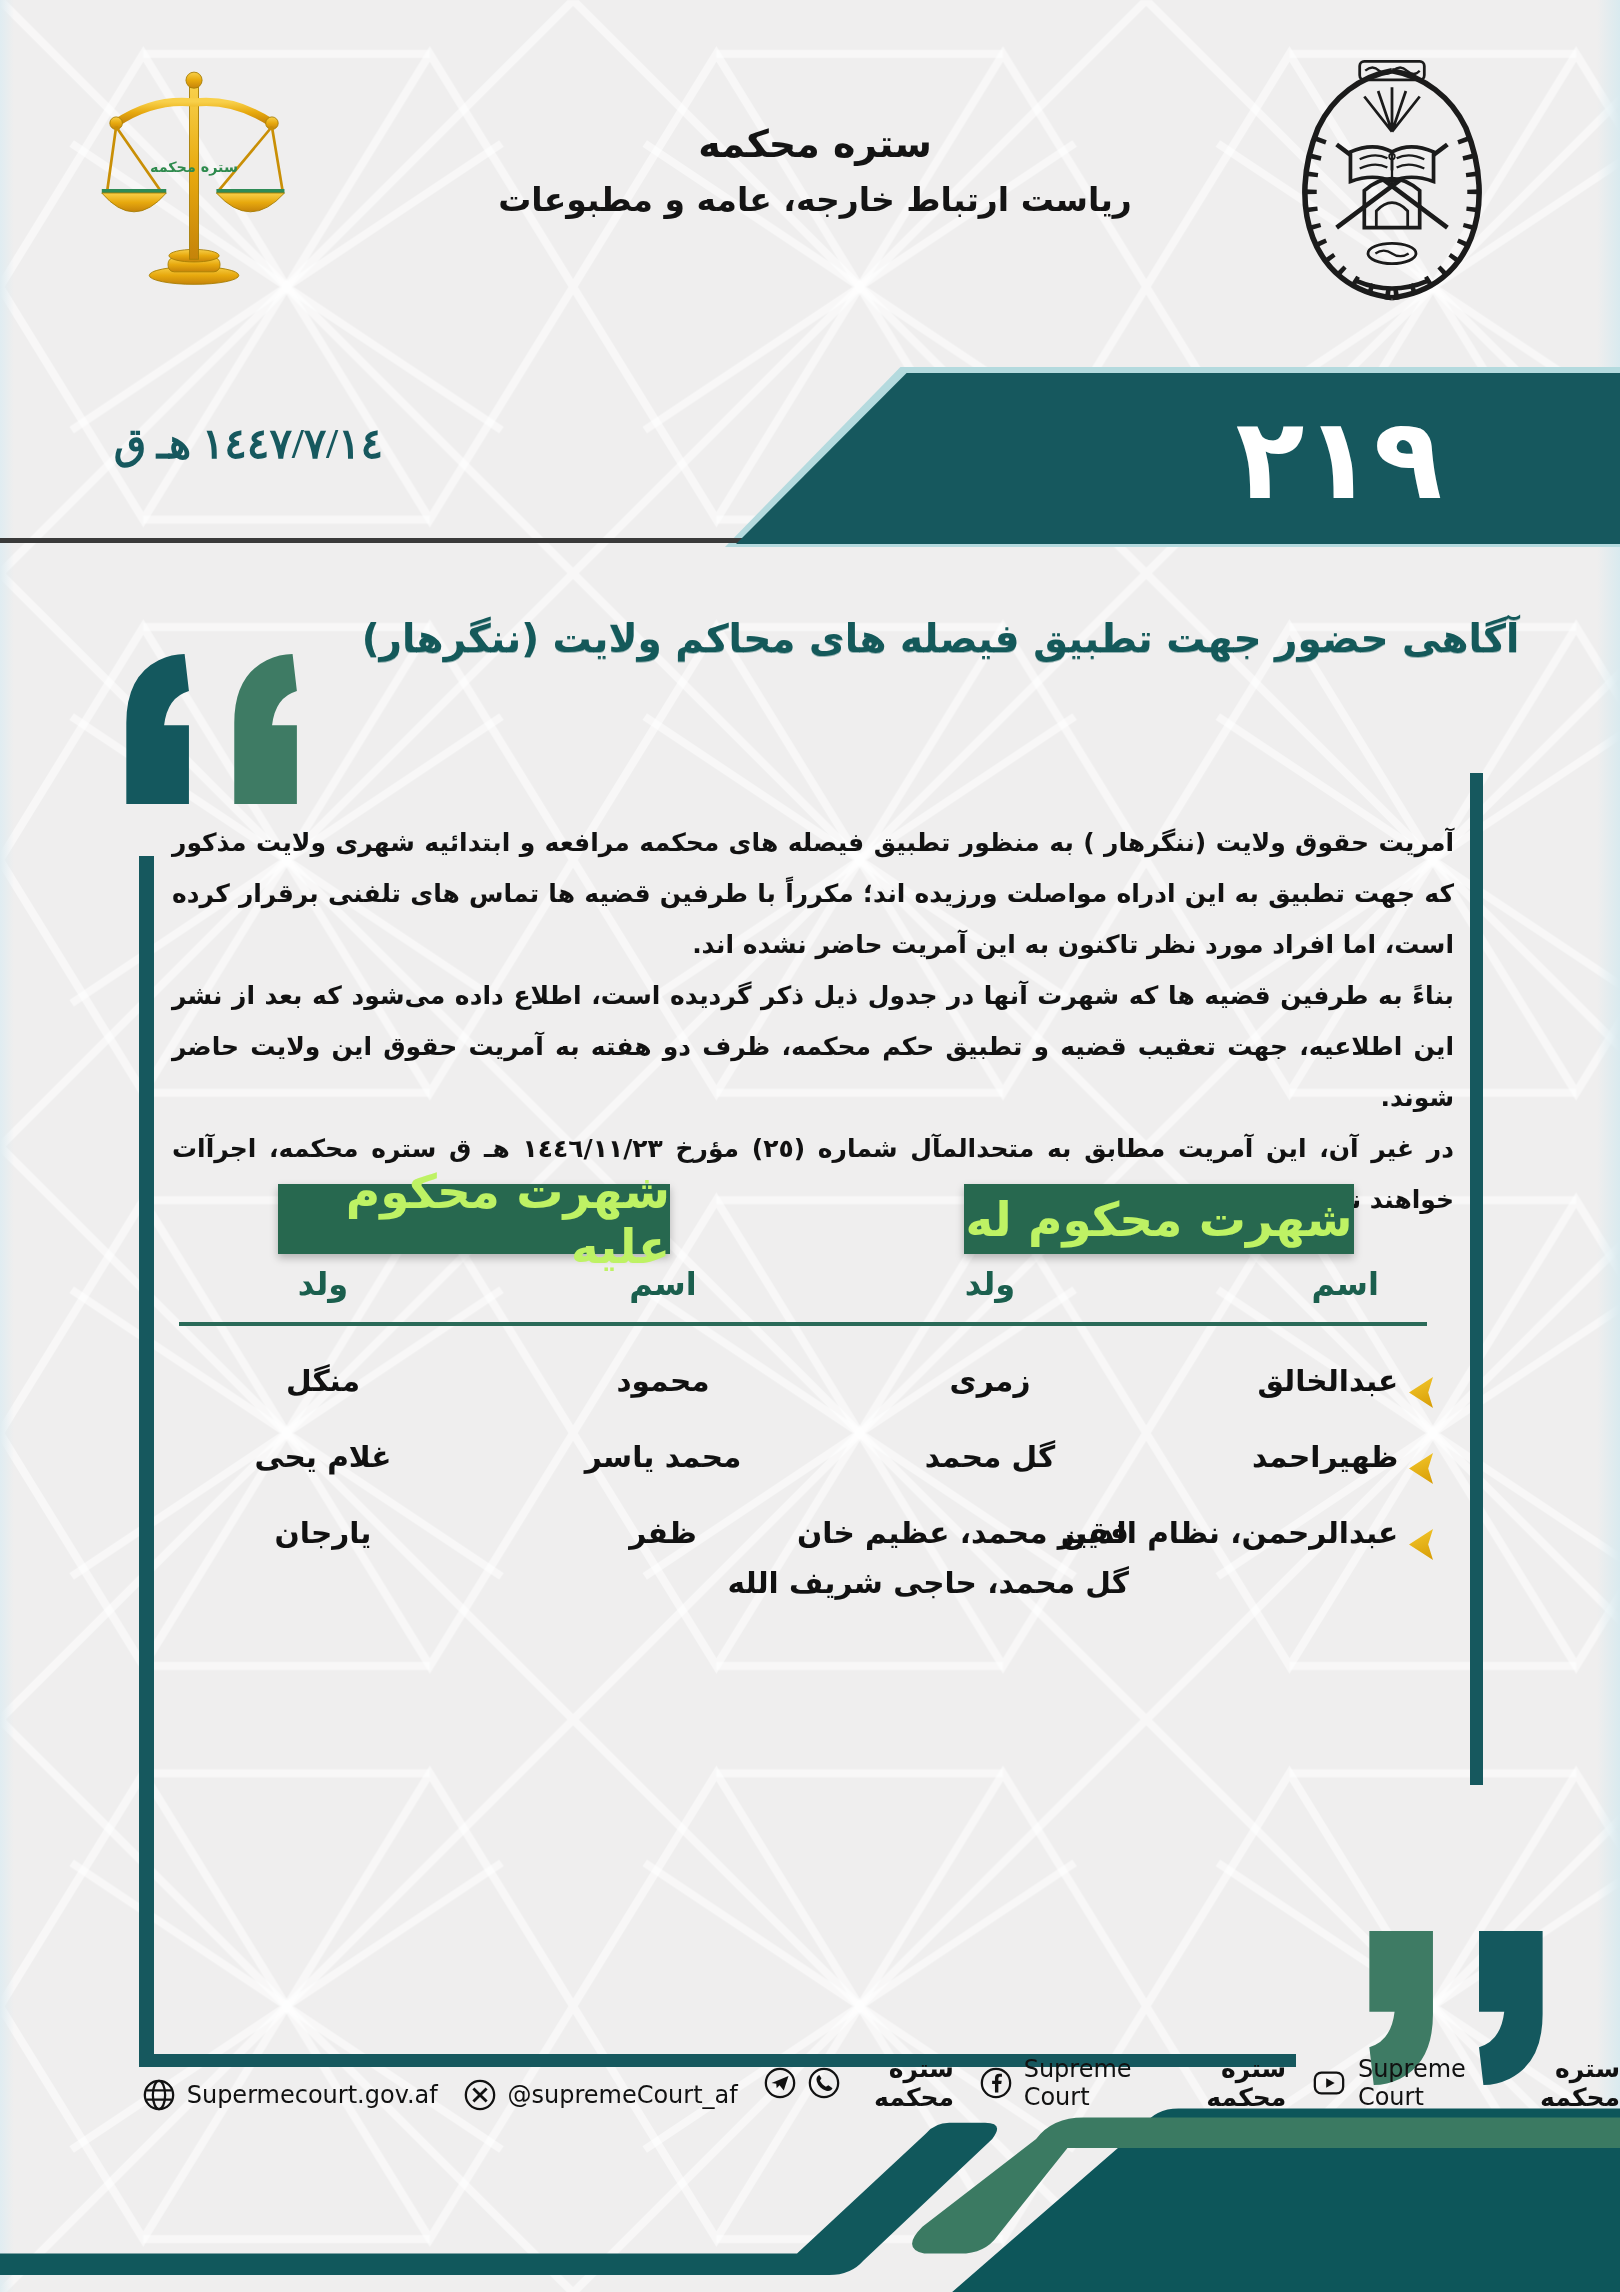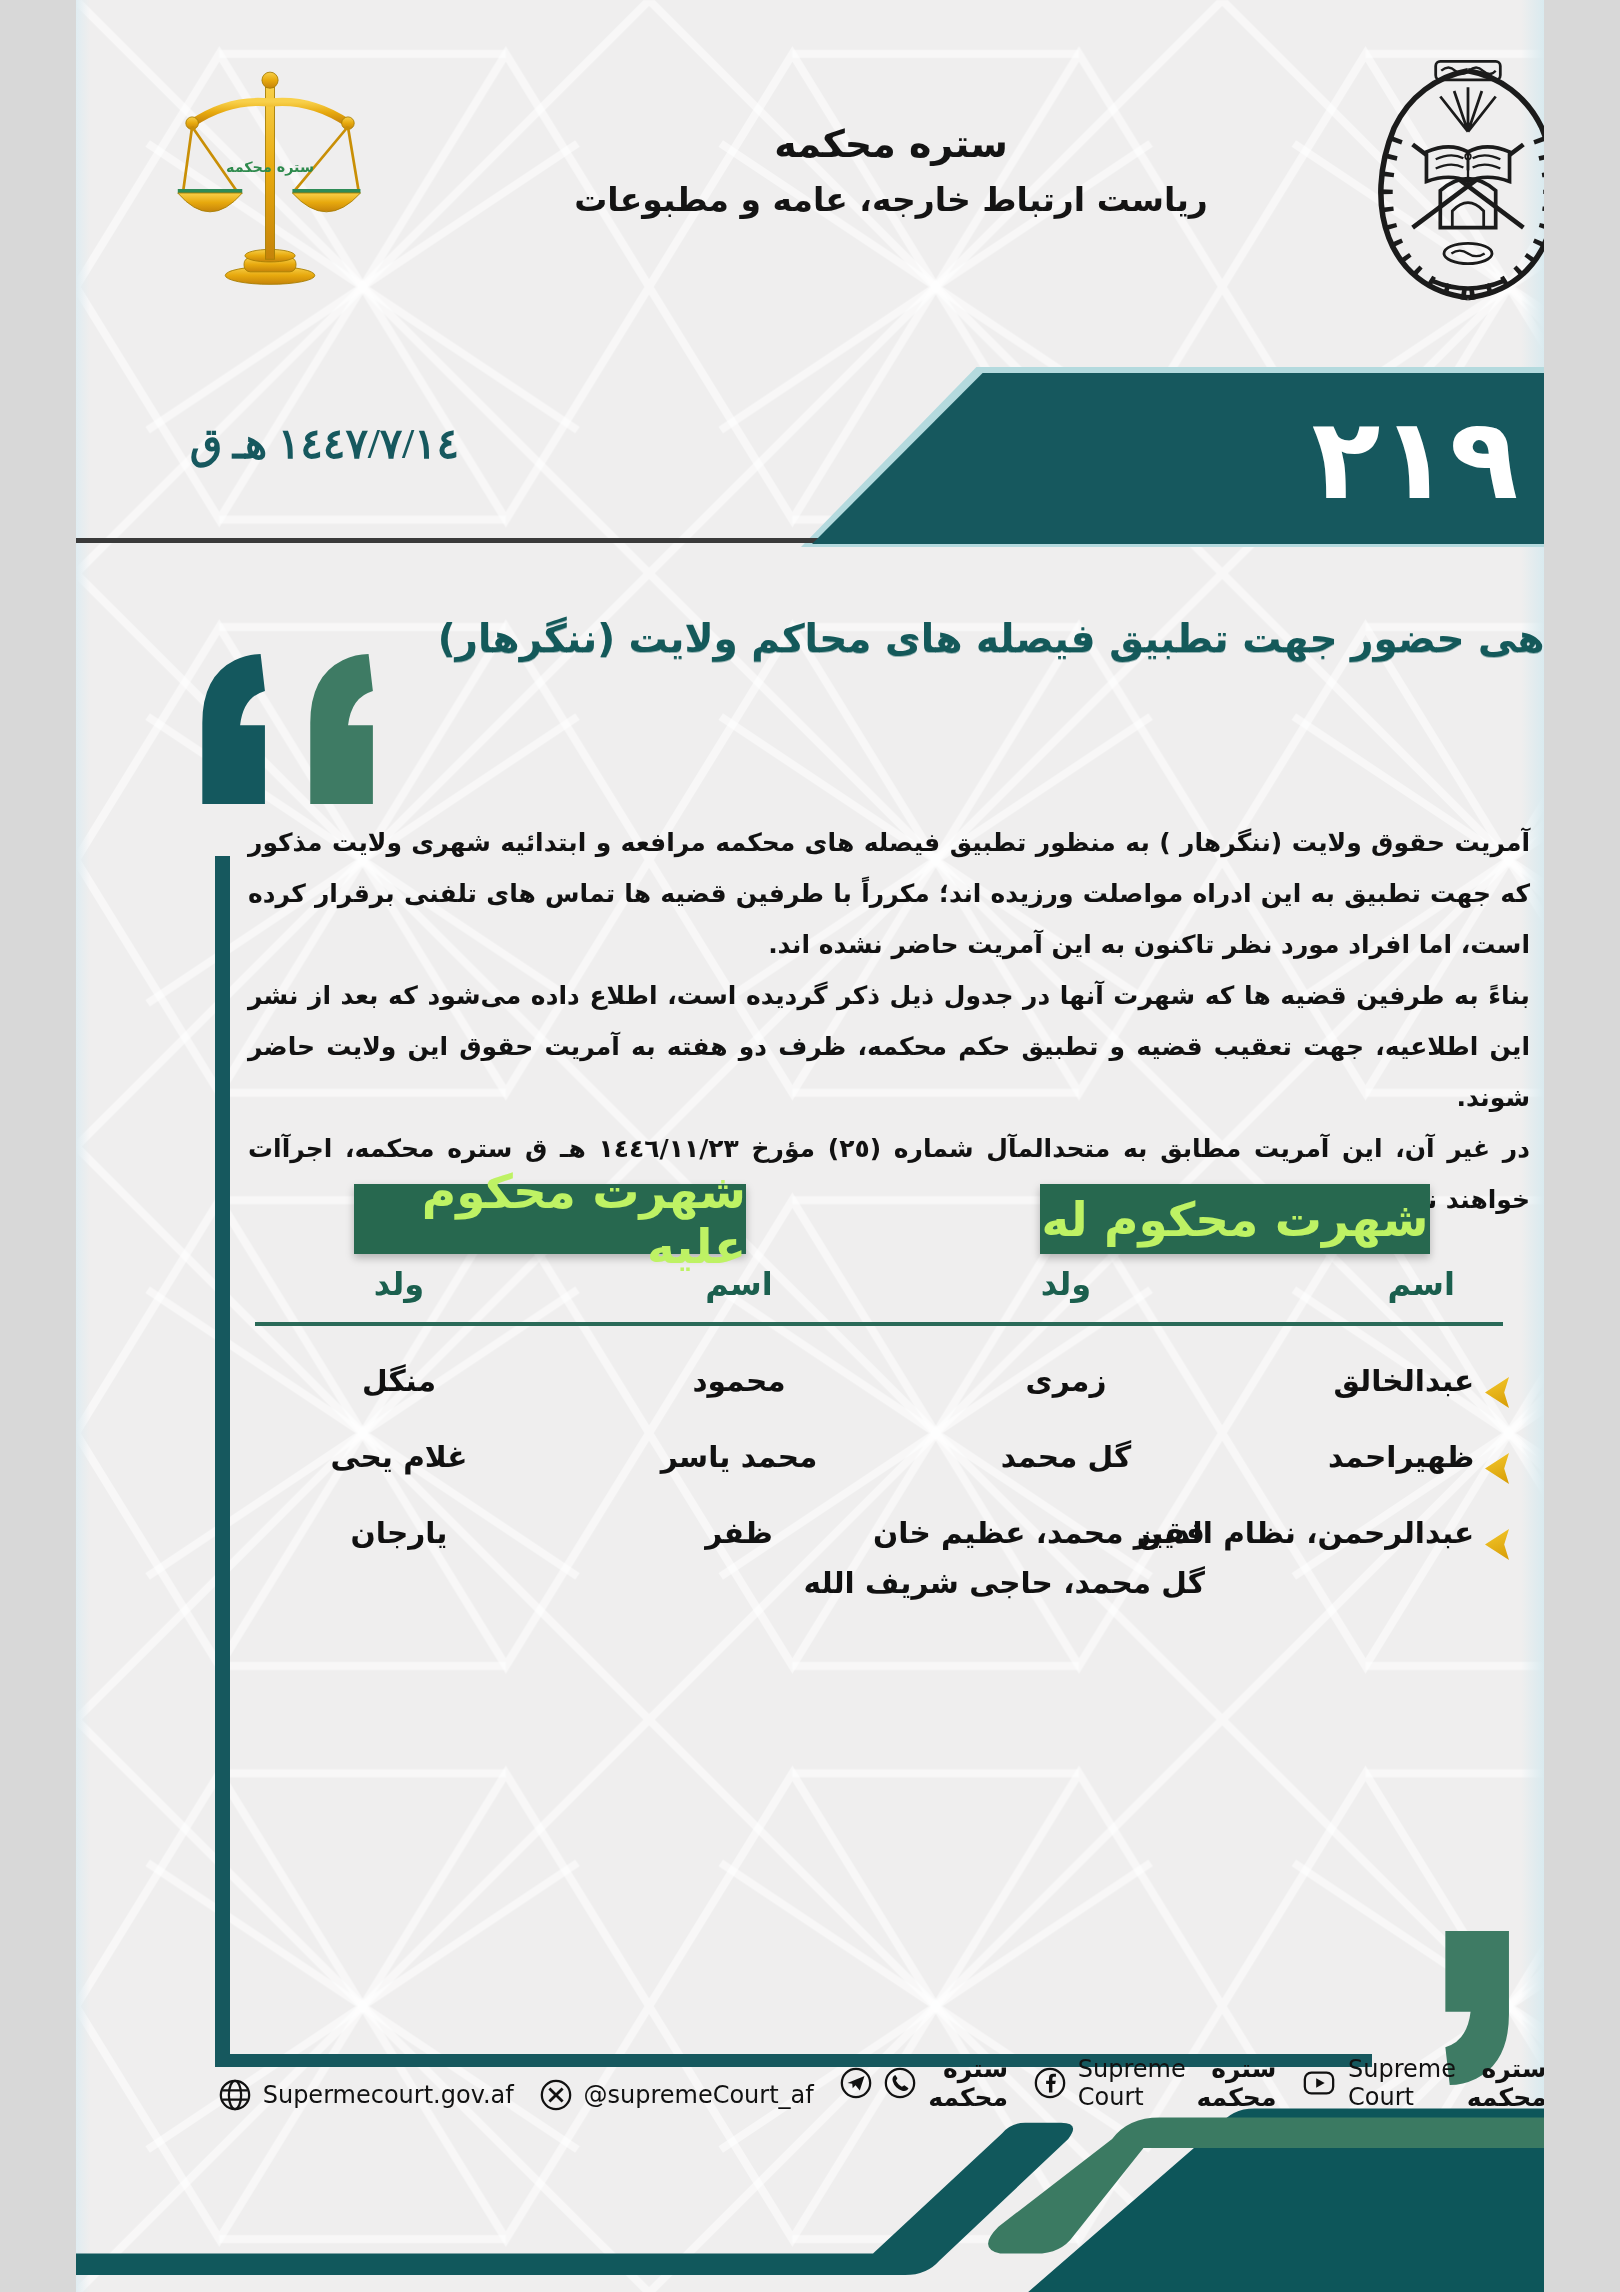--- a/index.html
+++ b/index.html
@@ -1,18 +1,18 @@
 <!DOCTYPE html>
 <html lang="fa" dir="rtl" style="font-size:14.3px"><head>
 <meta charset="utf-8">
 <style>
   html,body{margin:0;padding:0;}
   body{background:#d8d8d8;}
   #page{
-    position:relative; width:1468px; height:2293px; overflow:hidden;
+    position:relative; width:1620px; height:2293px; overflow:hidden;
     background:#efeeee; font-family:"DejaVu Sans", sans-serif; margin:0 auto;
   }
   #page *{box-sizing:border-box;}
   .abs{position:absolute;}
 
   
   .bg-pattern{left:0;top:0;width:1620px;height:2293px;z-index:0;}
   .edge-tint-right{right:0;top:0;width:23px;height:100%;z-index:1;
     background:linear-gradient(to left,#d9eaef,rgba(217,234,239,0));}
   .edge-tint-left{left:0;top:0;width:14.3px;height:100%;z-index:1;

